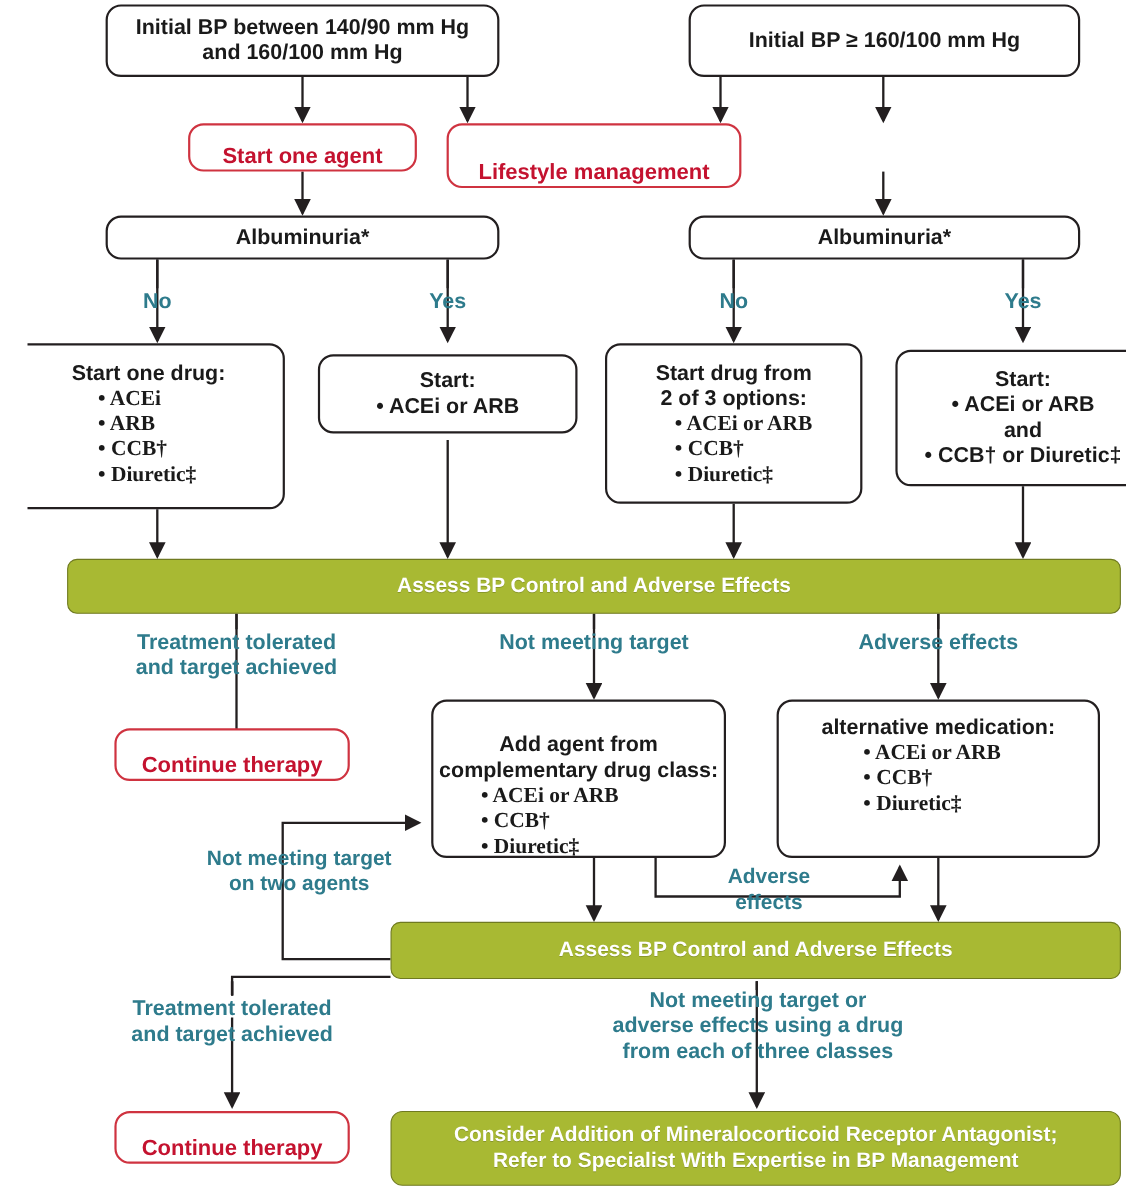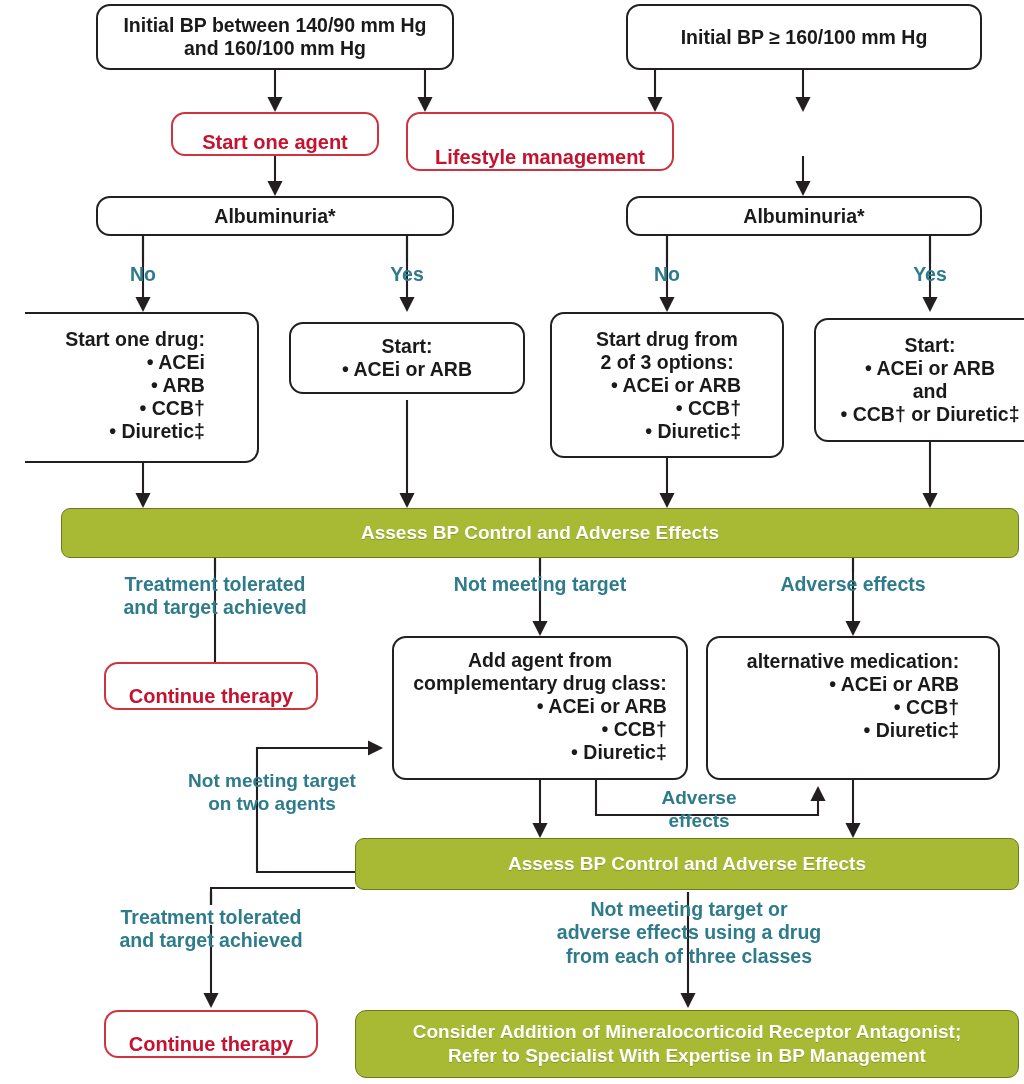--- a/index.html
+++ b/index.html
@@ -17,21 +17,21 @@
   .gbox{background:#a8b933;border:1.6px solid #6f7a20;border-radius:9px;color:#ffffff;
         font-weight:700;font-size:19px;line-height:1.25;
         text-shadow:0 1px 0 rgba(0,0,0,.18);}
   .gbox.tall{border-radius:11px;}
 
   .lbl{position:absolute;color:#2e7b8c;font-weight:700;font-size:19.5px;
        line-height:1.2;text-align:center;white-space:pre-line;}
   .lbl.sm{font-size:19px;}
 
   .blk{display:block;}
-  .bullets{display:block;text-align:right;margin:0;padding:0;}
+  .bullets{display:block;text-align:left;margin:0;padding:0;font-family:Liberation Serif, serif;}
   .bl{display:block;white-space:nowrap;}
   .hdr{display:block;text-align:center;}
   .inner{display:inline-block;text-align:center;}
   .innerL{display:inline-block;text-align:left;}
 </style>
 </head>
 <body>
 
 <div id="stage">
 
@@ -176,21 +176,21 @@
 
   <div class="lbl" style="left:90px;top:573px;width:200px;">Treatment tolerated
 and target achieved</div>
   <div class="lbl" style="left:410px;top:573px;width:210px;">Not meeting target</div>
   <div class="lbl" style="left:733px;top:573px;width:190px;">Adverse effects</div>
 
   <div class="node rbox" style="left:79px;top:662px;width:214px;height:48px;">
     <span>Continue therapy</span>
   </div>
 
-  <div class="node wbox" style="left:367px;top:636px;width:296px;height:144px;justify-content:flex-start;padding-top:11px;">
+  <div class="node wbox" style="left:367px;top:636px;width:268px;height:144px;justify-content:flex-start;padding-top:28px;">
     <span class="innerL">
       <span class="hdr">Add agent from</span>
       <span class="hdr">complementary drug class:</span>
       <span class="bullets" style="padding-left:38px;">
         <span class="bl">• ACEi or ARB</span>
         <span class="bl">• CCB†</span>
         <span class="bl">• Diuretic‡</span>
       </span>
     </span>
   </div>

